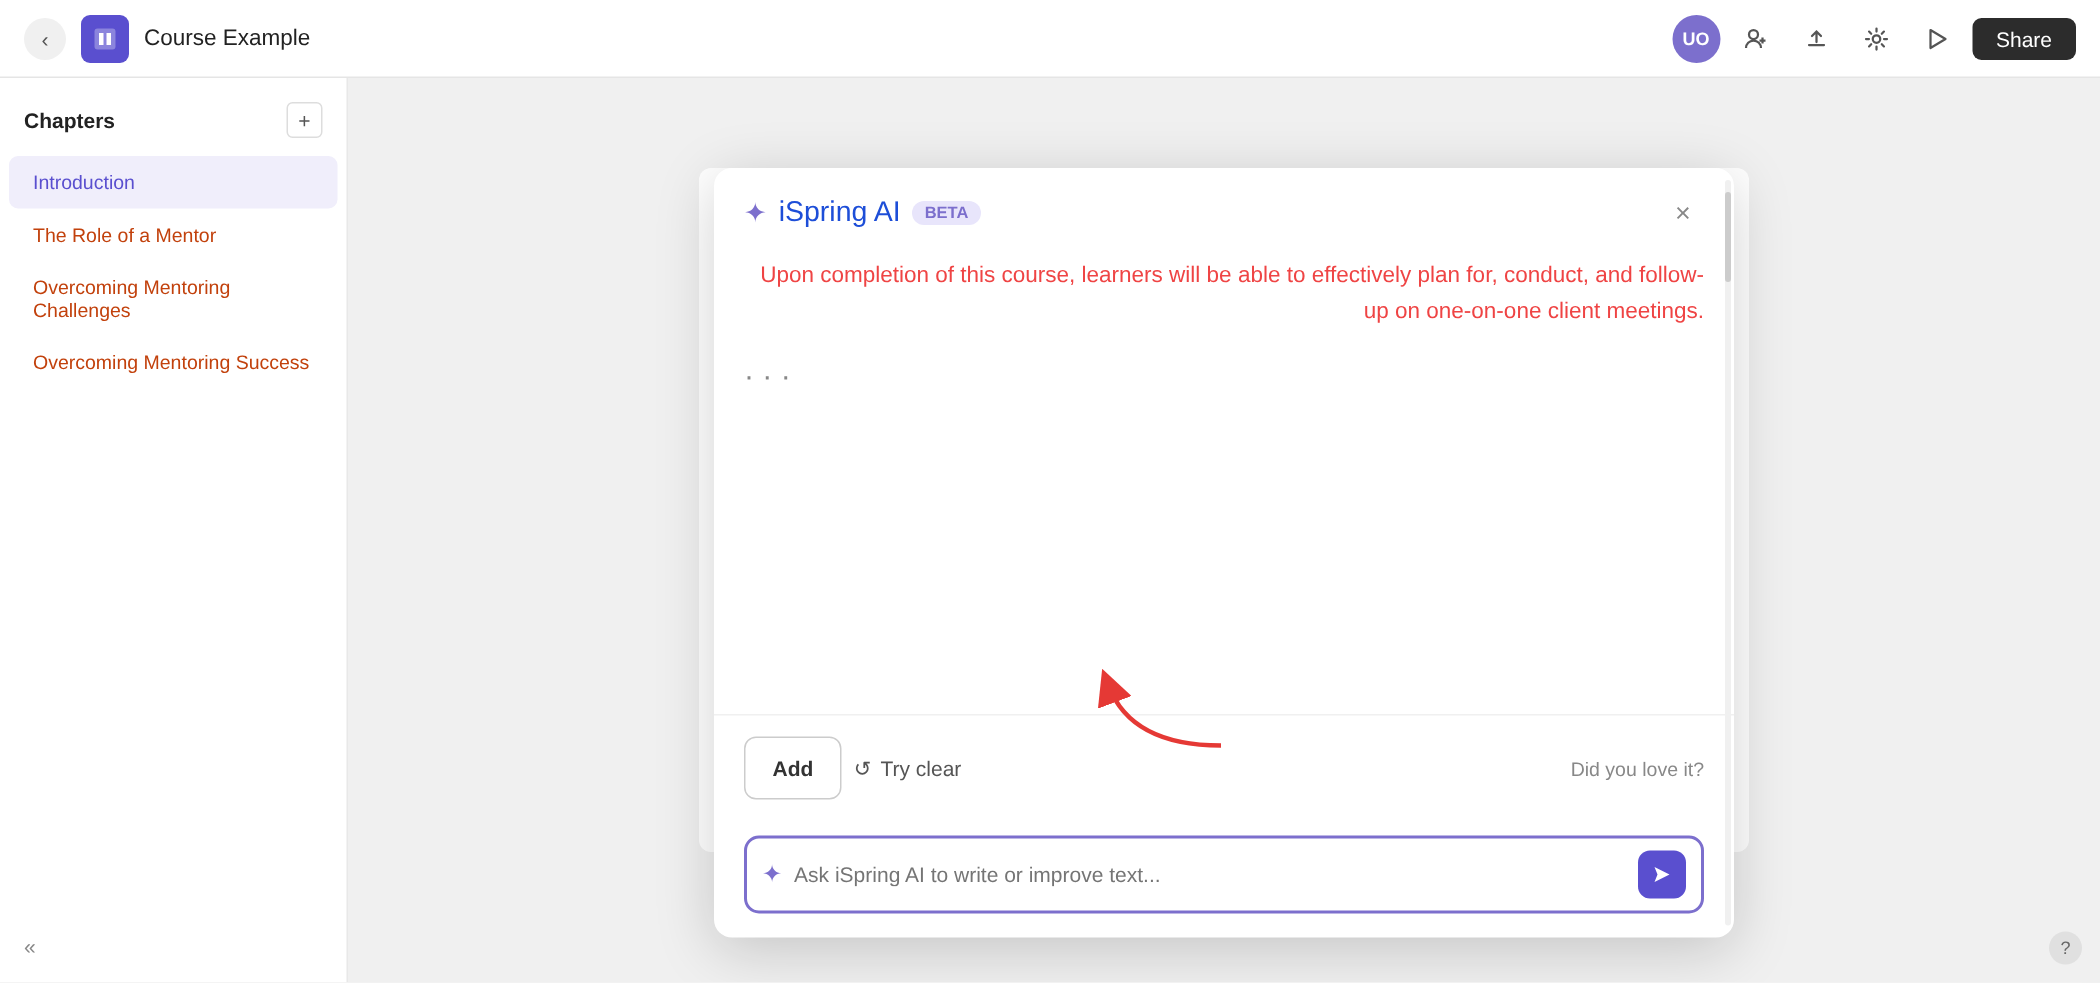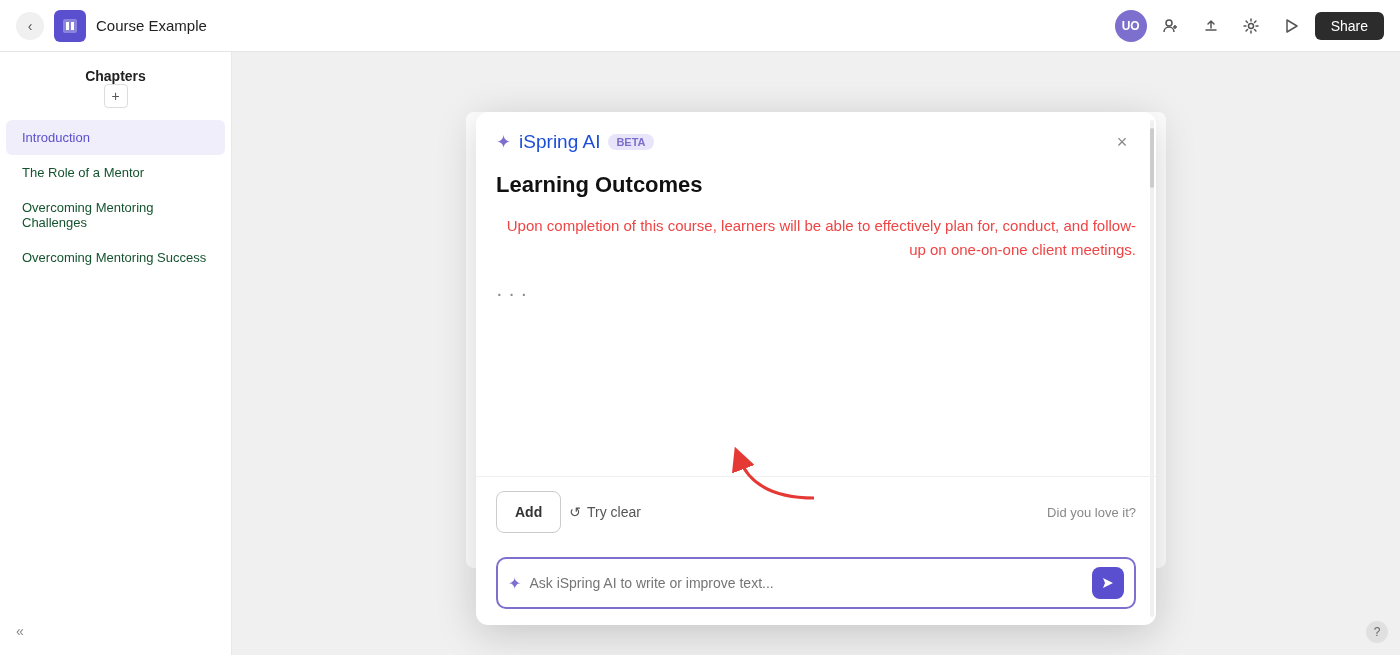--- a/index.html
+++ b/index.html
@@ -18,24 +18,24 @@
     .header-right { display: flex; align-items: center; gap: 8px; }
     .avatar { width: 32px; height: 32px; border-radius: 50%; background: #7c6fcd; display: flex; align-items: center; justify-content: center; font-size: 12px; font-weight: 600; color: #fff; }
     .header-icon-btn { width: 32px; height: 32px; border-radius: 6px; background: transparent; border: none; cursor: pointer; display: flex; align-items: center; justify-content: center; color: #555; font-size: 16px; }
     .share-btn { background: #2c2c2c; color: #fff; border: none; border-radius: 6px; padding: 6px 16px; font-size: 14px; font-weight: 500; cursor: pointer; }
 
     
     .main { display: flex; flex: 1; overflow: hidden; }
 
     
     .sidebar { width: 232px; background: #fff; border-right: 1px solid #e8e8e8; display: flex; flex-direction: column; padding: 16px 0; flex-shrink: 0; position: relative; }
-    .sidebar-header { display: flex; align-items: center; justify-content: space-between; padding: 0 16px 12px; flex-direction: column; }
+    .sidebar-header { display: flex; align-items: center; justify-content: space-between; padding: 0 16px 12px; }
     .sidebar-title { font-size: 14px; font-weight: 600; color: #222; }
     .add-btn { width: 24px; height: 24px; border-radius: 4px; background: transparent; border: 1px solid #ddd; cursor: pointer; display: flex; align-items: center; justify-content: center; font-size: 14px; color: #555; }
-    .sidebar-item { padding: 10px 16px; font-size: 13px; color: #14532d; cursor: pointer; border-radius: 6px; margin: 0 6px; }
+    .sidebar-item { padding: 10px 16px; font-size: 13px; color: #c2410c; cursor: pointer; border-radius: 6px; margin: 0 6px; }
     .sidebar-item.active { background: #f0eefb; color: #5a4fcf; font-weight: 500; }
     .sidebar-collapse { position: absolute; bottom: 16px; left: 16px; font-size: 14px; color: #888; cursor: pointer; }
 
     
     .content { flex: 1; background: #f0f0f0; position: relative; overflow: hidden; display: flex; align-items: flex-start; justify-content: center; padding: 20px; }
 
     
     .slide-bg { position: absolute; inset: 0; display: flex; flex-direction: column; align-items: center; padding: 60px 100px 20px; }
     .slide-content { background: #fff; width: 700px; min-height: 400px; border-radius: 8px; padding: 40px; }
     .bullet-item { display: flex; align-items: flex-start; gap: 10px; margin-bottom: 12px; font-size: 14px; color: #aaa; }
@@ -175,21 +175,20 @@
       <div class="modal">
         <div class="modal-header">
           <div class="modal-brand">
             <span class="ispring-icon">✦</span>
             <span class="brand-name">iSpring AI</span>
             <span class="beta-badge">BETA</span>
           </div>
           <button class="modal-close">×</button>
         </div>
         <div class="modal-body">
-          <div class="modal-title">Learning Outcomes</div>
           <div class="modal-text">Upon completion of this course, learners will be able to effectively plan for, conduct, and follow-up on one-on-one client meetings.</div>
           <div class="modal-ellipsis">· · ·</div>
         </div>
         <div class="modal-actions">
           <button class="add-action-btn">Add</button>
           <button class="try-again-btn">
             <span class="refresh-icon">↺</span>
             <span>Try clear</span>
           </button>
           <span class="love-it">Did you love it?</span>

